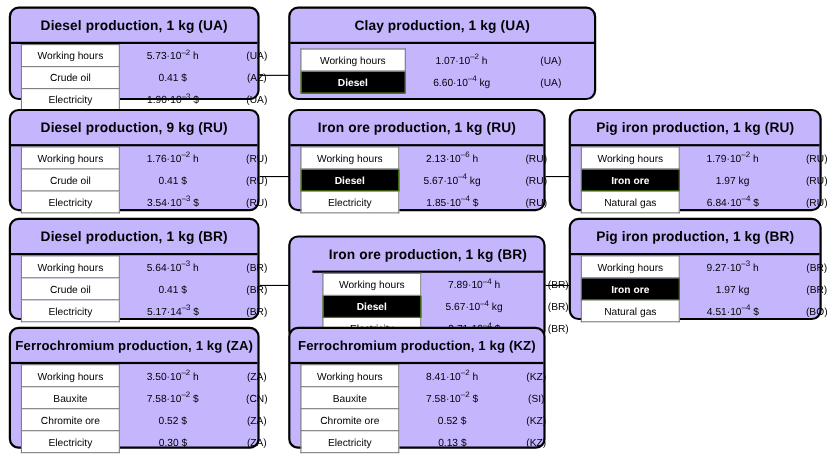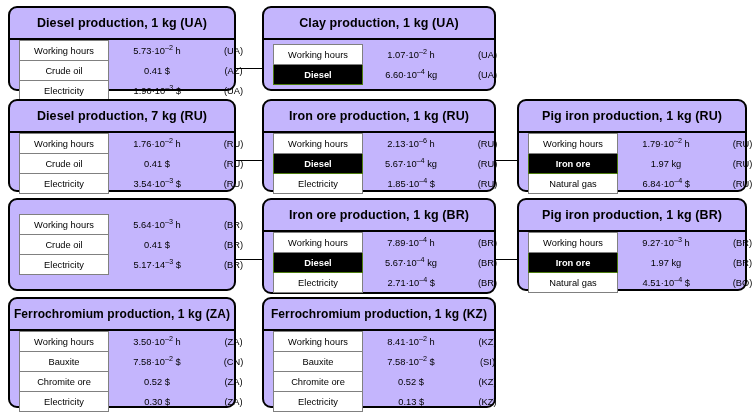--- a/index.html
+++ b/index.html
@@ -123,21 +123,21 @@
           <td class="nm">Electricity</td>
           <td class="val"><span>1.90·10</span><sup>–3</sup><span> $</span></td>
           <td class="geo">(UA)</td>
         </tr>
       </tbody>
         </table>
     </div>
   </div>
 
   <div class="node" style="left:8px;top:99px;width:228px;height:93px;">
-    <div class="node-title">Diesel production, 7 kg (RU)</div>
+    <div class="node-title">Diesel production, 9 kg (RU)</div>
     <div class="node-body">
       <table class="rows">
           <tbody>
         <tr>
           <td class="nm">Working hours</td>
           <td class="val"><span>1.76·10</span><sup>–2</sup><span> h</span></td>
           <td class="geo">(RU)</td>
         </tr>
         <tr>
           <td class="nm">Crude oil</td>
@@ -148,20 +148,21 @@
           <td class="nm">Electricity</td>
           <td class="val"><span>3.54·10</span><sup>–3</sup><span> $</span></td>
           <td class="geo">(RU)</td>
         </tr>
       </tbody>
         </table>
     </div>
   </div>
 
   <div class="node" style="left:8px;top:198px;width:228px;height:93px;">
+    <div class="node-title">Diesel production, 1 kg (BR)</div>
     <div class="node-body">
       <table class="rows">
           <tbody>
         <tr>
           <td class="nm">Working hours</td>
           <td class="val"><span>5.64·10</span><sup>–3</sup><span> h</span></td>
           <td class="geo">(BR)</td>
         </tr>
         <tr>
           <td class="nm">Crude oil</td>
@@ -201,21 +202,21 @@
         <tr>
           <td class="nm">Electricity</td>
           <td class="val"><span>0.30</span><sup></sup><span> $</span></td>
           <td class="geo">(ZA)</td>
         </tr>
       </tbody>
         </table>
     </div>
   </div>
 
-  <div class="node" style="left:262px;top:6px;width:234px;height:85px;">
+  <div class="node" style="left:262px;top:6px;width:280px;height:85px;">
     <div class="node-title">Clay production, 1 kg (UA)</div>
     <div class="node-body">
       <table class="rows">
           <tbody>
         <tr>
           <td class="nm">Working hours</td>
           <td class="val"><span>1.07·10</span><sup>–2</sup><span> h</span></td>
           <td class="geo">(UA)</td>
         </tr>
         <tr>
@@ -246,21 +247,21 @@
         <tr>
           <td class="nm">Electricity</td>
           <td class="val"><span>1.85·10</span><sup>–4</sup><span> $</span></td>
           <td class="geo">(RU)</td>
         </tr>
       </tbody>
         </table>
     </div>
   </div>
 
-  <div class="node" style="left:262px;top:198px;width:234px;height:96px;">
+  <div class="node" style="left:262px;top:214px;width:234px;height:96px;padding-left:20px;">
     <div class="node-title">Iron ore production, 1 kg (BR)</div>
     <div class="node-body">
       <table class="rows">
           <tbody>
         <tr>
           <td class="nm">Working hours</td>
           <td class="val"><span>7.89·10</span><sup>–4</sup><span> h</span></td>
           <td class="geo">(BR)</td>
         </tr>
         <tr>

